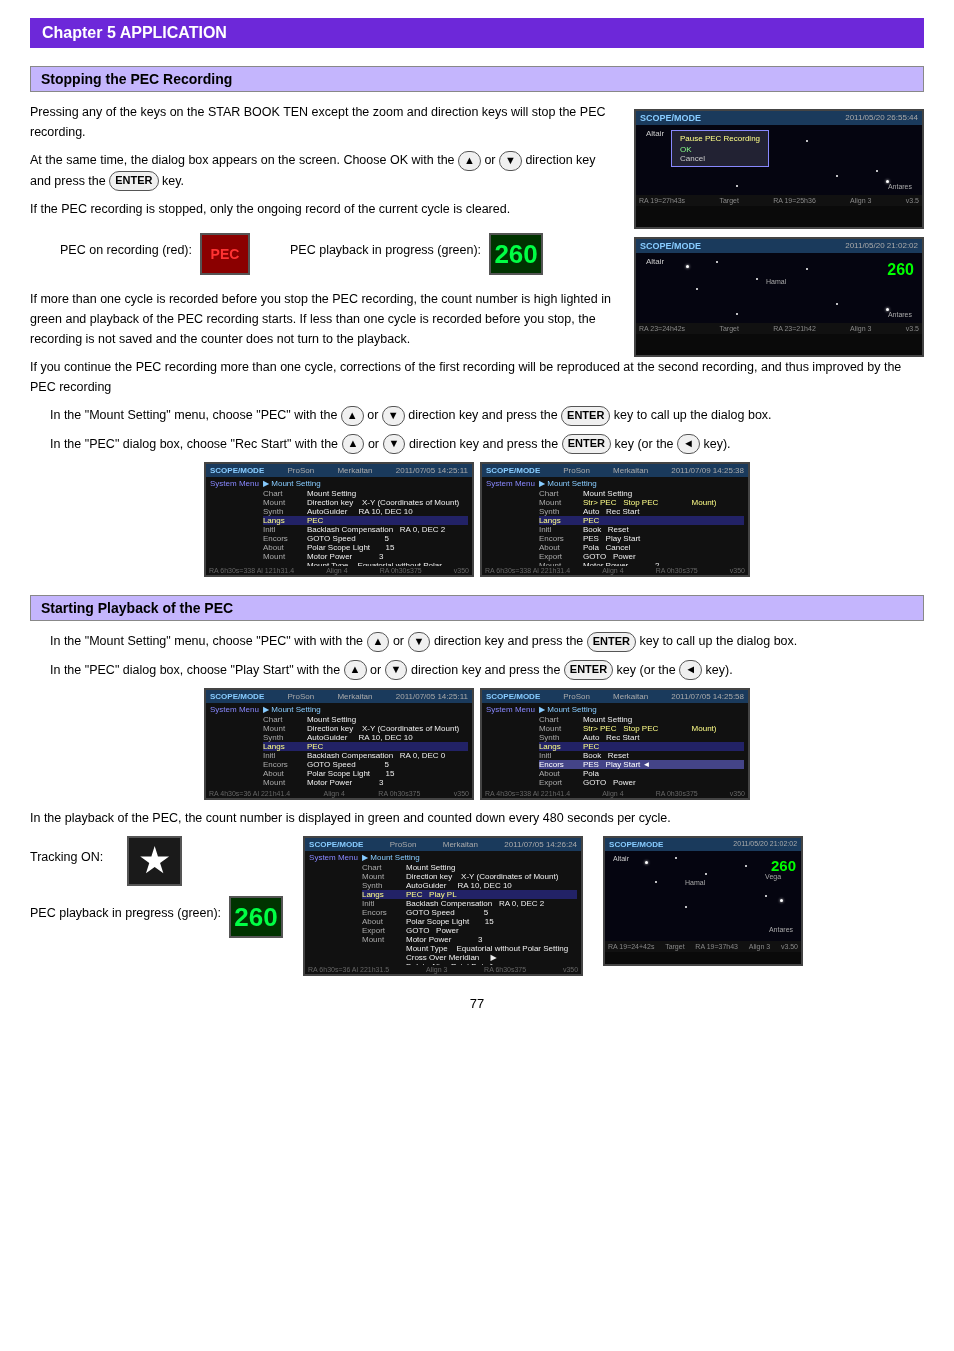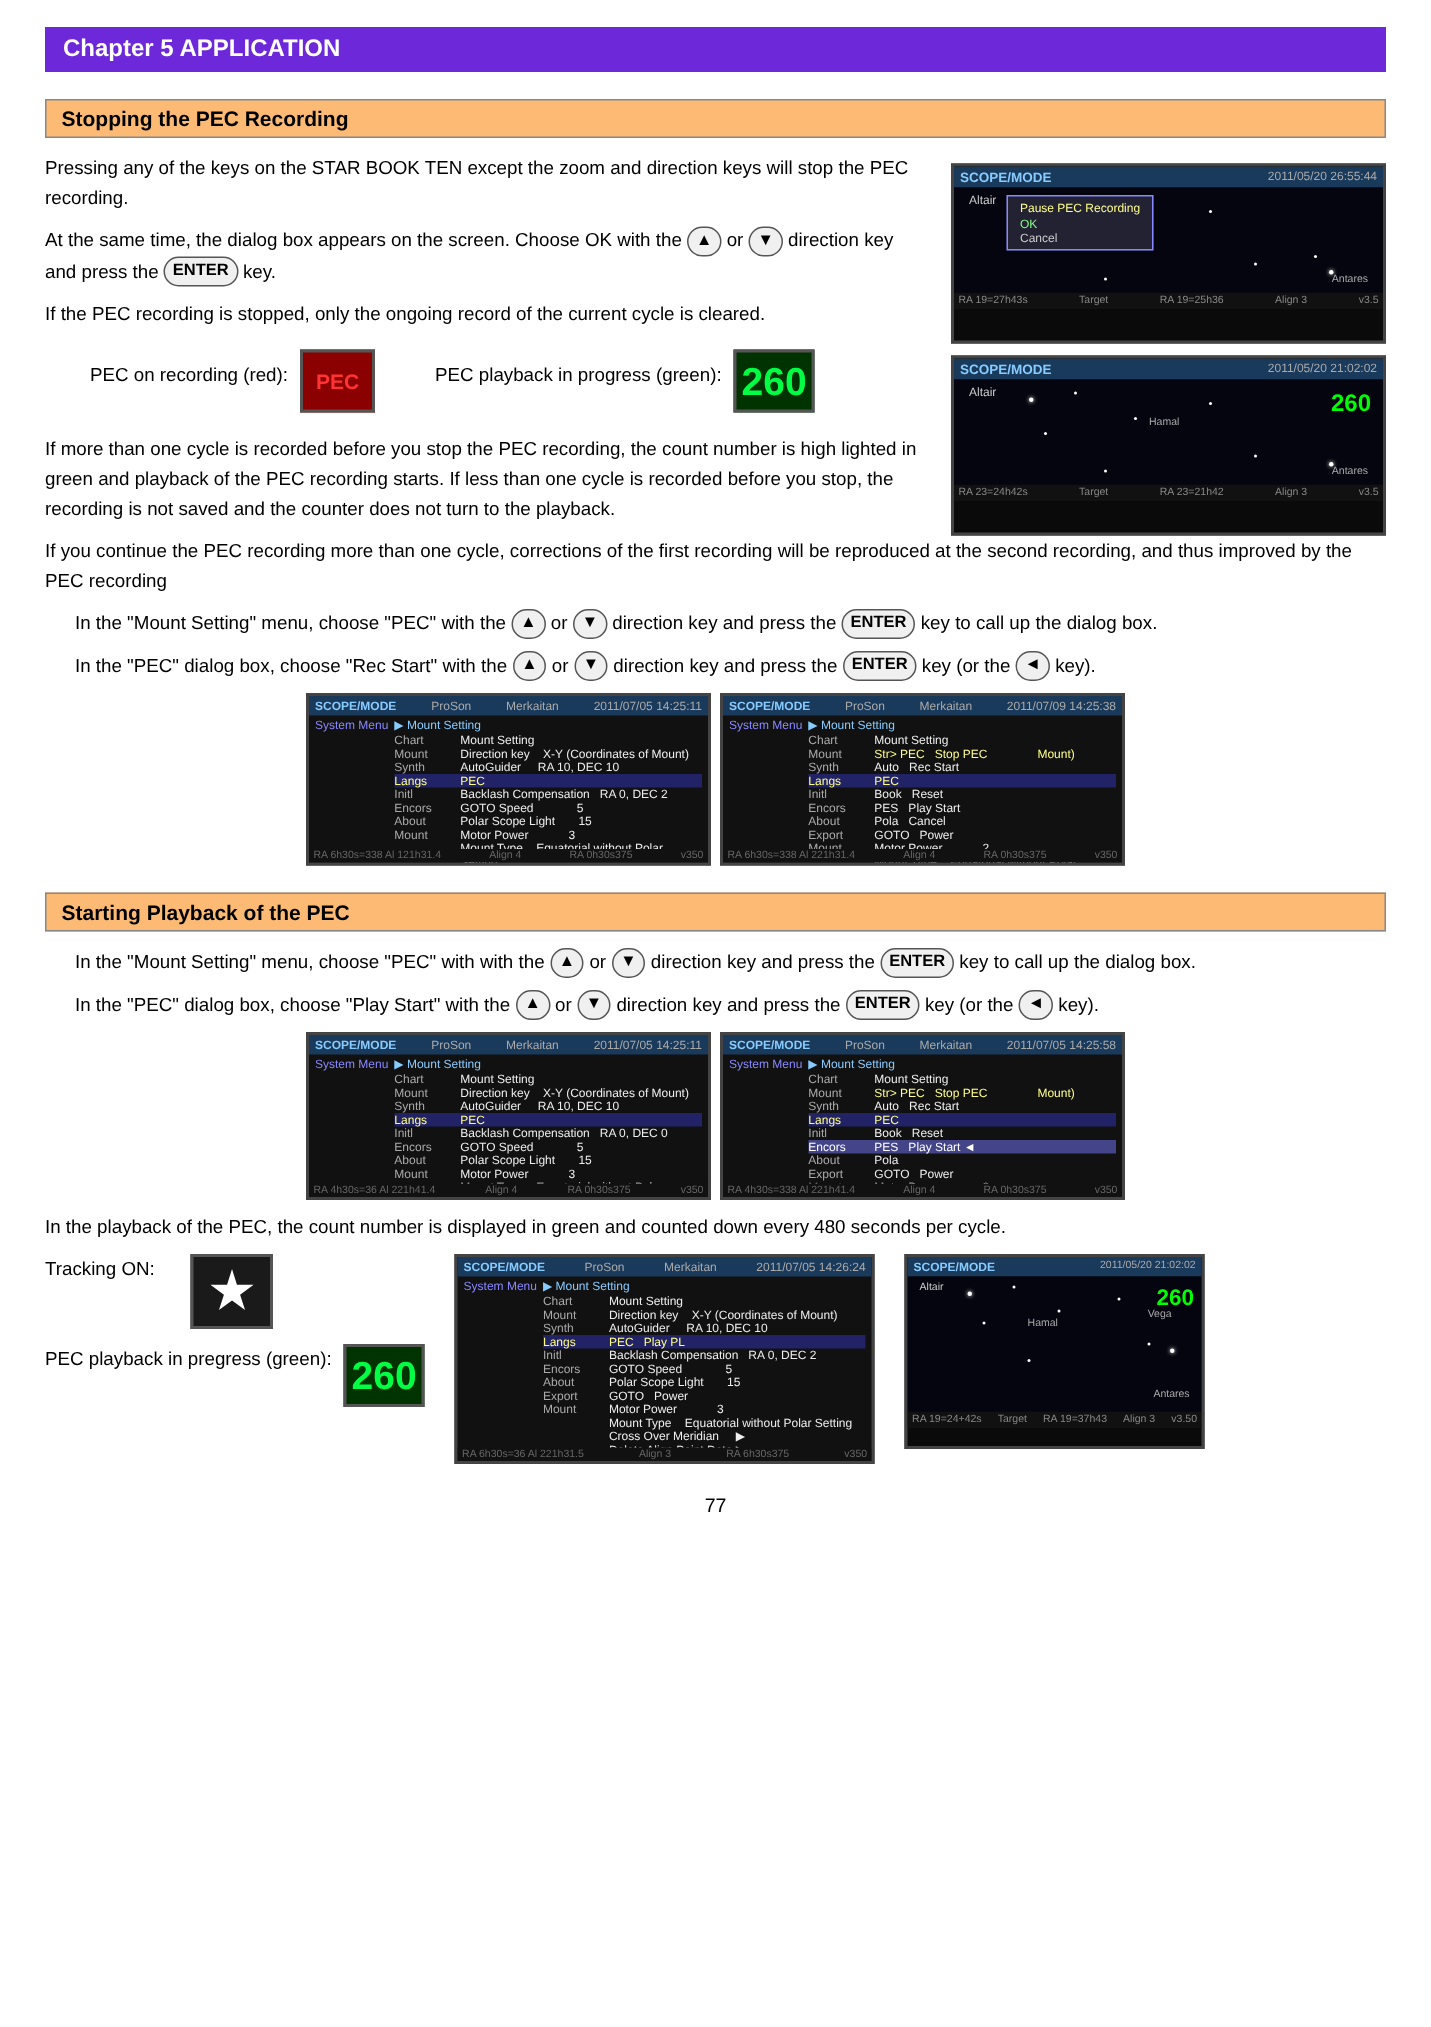--- a/index.html
+++ b/index.html
@@ -17,21 +17,21 @@
     }
     .chapter-header {
       background: #6d28d9;
       color: #fff;
       font-size: 16px;
       font-weight: bold;
       padding: 6px 12px;
       margin-bottom: 18px;
     }
     .section-header {
-      background: #fdba74;
+      background: #c4b5fd;
       border: 1px solid #888;
       font-size: 14px;
       font-weight: bold;
       padding: 4px 10px;
       margin-bottom: 10px;
       margin-top: 18px;
     }
     .body-text {
       font-size: 12.5px;
       line-height: 1.6;
@@ -628,27 +628,27 @@
           <span>RA 0h30s375</span>
           <span>v350</span>
       </div>
     </div>
   </div>
 
   <p class="body-text" style="margin-top:6px;">In the playback of the PEC, the count number is displayed in green and counted down every 480 seconds per cycle.</p>
 
   <div class="tracking-row">
     <div style="display:flex; flex-direction:column; gap:10px; align-items:flex-start;">
-      <div style="display:flex; align-items:flex-start; gap:24px;">
+      <div style="display:flex; align-items:center; gap:24px;">
         <span class="body-text">Tracking ON:</span>
         <div class="tracking-icon-box">
           <div class="tracking-star-shape"></div>
         </div>
       </div>
-      <div style="display:flex; gap:8px;">
+      <div style="display:flex; align-items:center; gap:8px;">
         <span class="body-text">PEC playback in pregress (green):</span>
         <div class="pec-box-green">
           <span style="color:#00ff44; font-size:26px; font-weight:bold;">260</span>
         </div>
       </div>
     </div>
 
     <div class="scope-menu-screenshot" style="width:280px; height:140px; flex-shrink:0;">
       <div class="scope-menu-header">
         <span style="color:#88ccff; font-weight:bold;">SCOPE/MODE</span>

